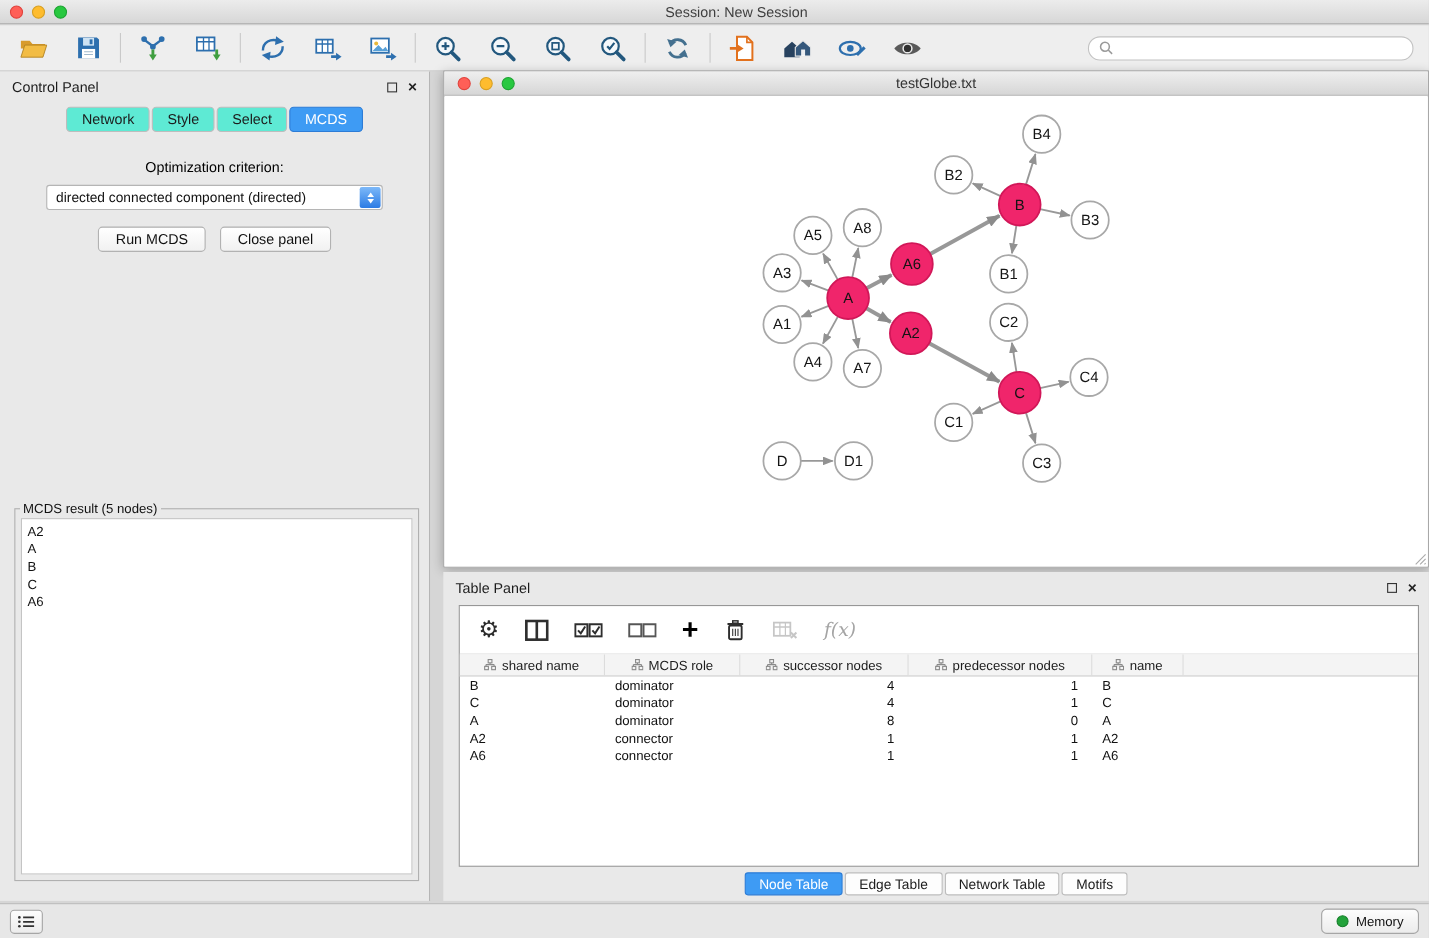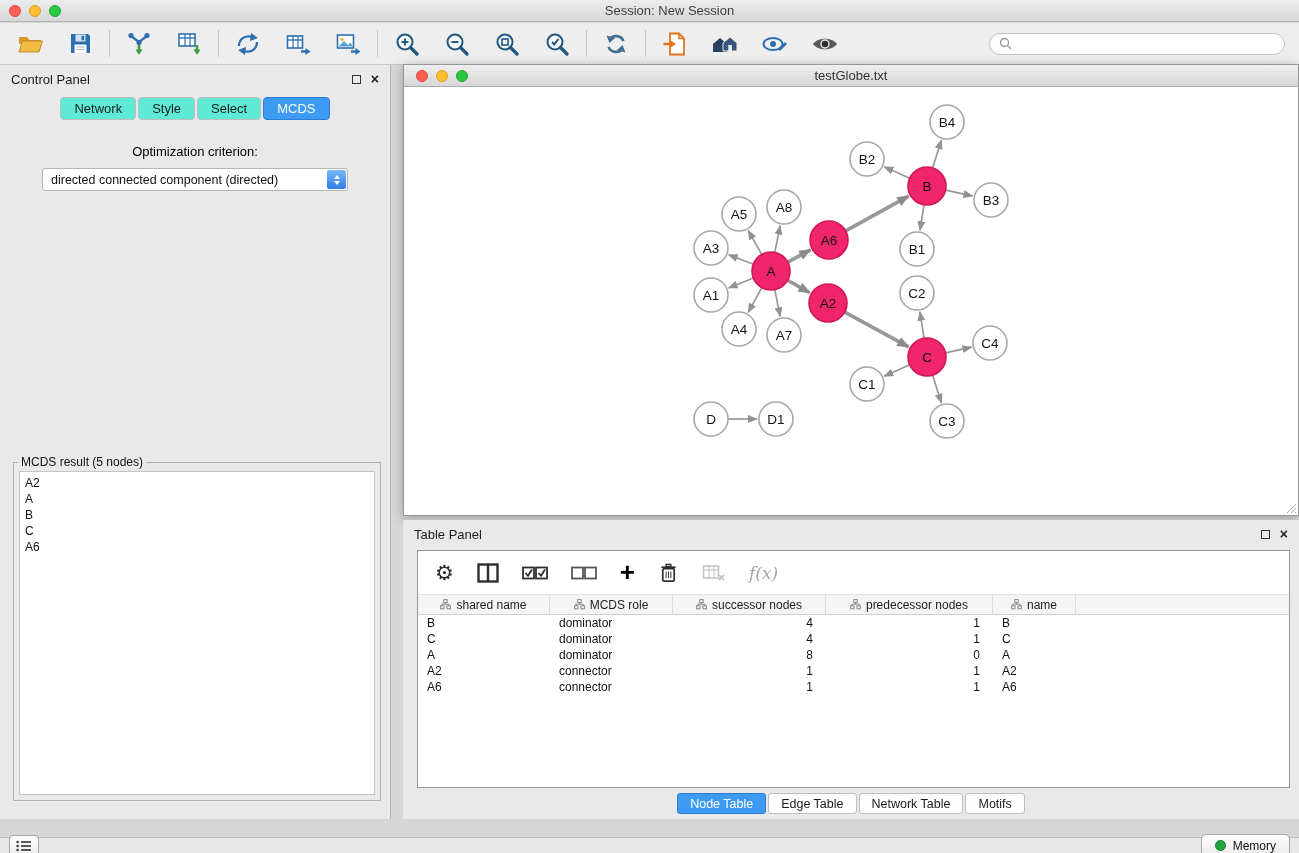--- a/index.html
+++ b/index.html
@@ -80,21 +80,21 @@
   .tbl-body .tr { display:flex; height:16px; align-items:center; font-size:12px; color:#111; }
   .td { overflow:hidden; white-space:nowrap; }
   .td.l { text-align:left; padding-left:9px; }
   .td.r { text-align:right; padding-right:13px; }
   .tp-tabs { position:absolute; bottom:5px; left:0; right:0; display:flex; justify-content:center; }
   .tp-tab { font-size:12.5px; padding:2.5px 12px; background:#fdfdfd; border:1px solid #bdbdbd;
     border-radius:3px; margin:0 1px; color:#1c1c1c; }
   .tp-tab.active { background:#3e9bf4; border-color:#2d7cd6; color:#fff; }
 
   
-  .statusbar { position:absolute; left:0; right:0; bottom:0; height:16px; background:#e7e7e7;
+  .statusbar { position:absolute; left:0; right:0; bottom:0; height:32px; background:#e7e7e7;
     border-top:1px solid #bcbcbc; display:flex; align-items:center; padding:0 9px; }
   .list-btn { width:30px; height:22px; border:1px solid #a6a6a6; border-radius:4px;
     background:linear-gradient(#fdfdfd,#ececec); display:flex; align-items:center; justify-content:center; }
   .memory-btn { margin-left:auto; height:23px; border:1px solid #a6a6a6; border-radius:5px;
     background:linear-gradient(#fdfdfd,#ececec); display:flex; align-items:center; gap:7px;
     padding:0 13px; font-size:12px; color:#111; }
   .memory-dot { width:11px; height:11px; border-radius:50%; background:#23a33b; border:1px solid #18812c; }
 </style>
 </head>
 <body>
@@ -277,20 +277,24 @@
       <div class="cp-tab">Select</div>
       <div class="cp-tab active">MCDS</div>
     </div>
   <div class="opt-label">Optimization criterion:</div>
   <div class="dropdown">
     <span class="val">directed connected component (directed)</span>
     <span class="stepper">
         <span class="up"></span>
         <span class="down"></span>
       </span>
+  </div>
+  <div class="btn-row">
+    <button class="btn">Run MCDS</button>
+    <button class="btn">Close panel</button>
   </div>
   <fieldset class="mcds-fieldset">
     <legend>MCDS result (5 nodes)</legend>
     <div class="mcds-inner" id="mcds-list">
         <div class="mcds-item">A2</div>
         <div class="mcds-item">A</div>
         <div class="mcds-item">B</div>
         <div class="mcds-item">C</div>
         <div class="mcds-item">A6</div>
       </div>

